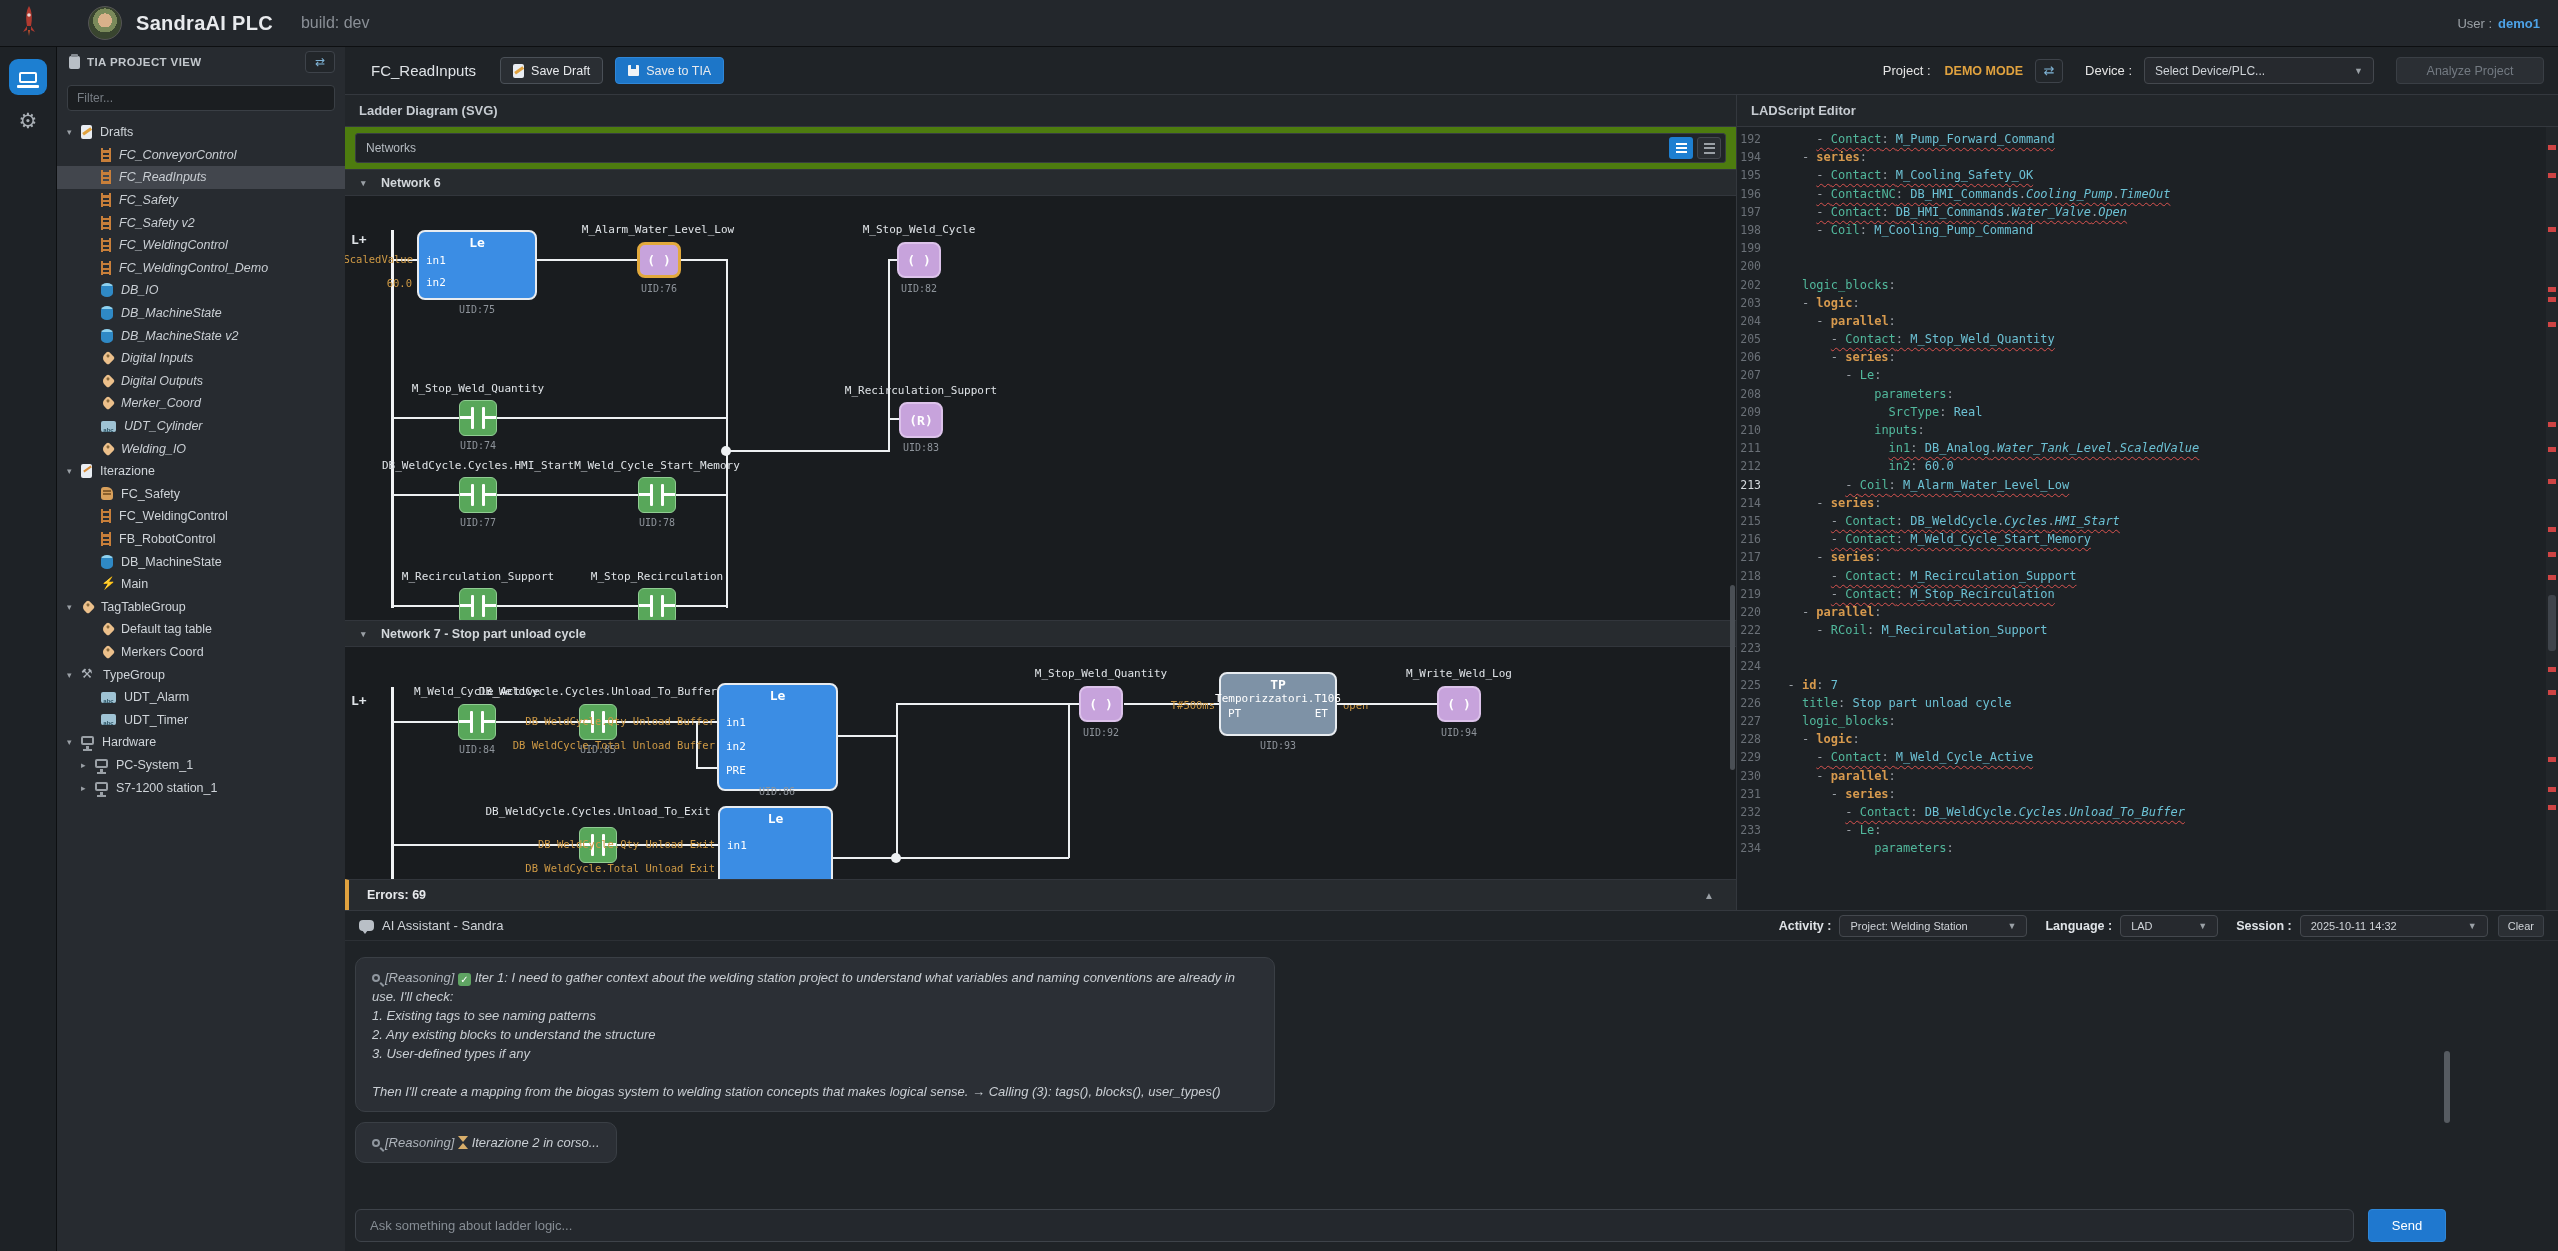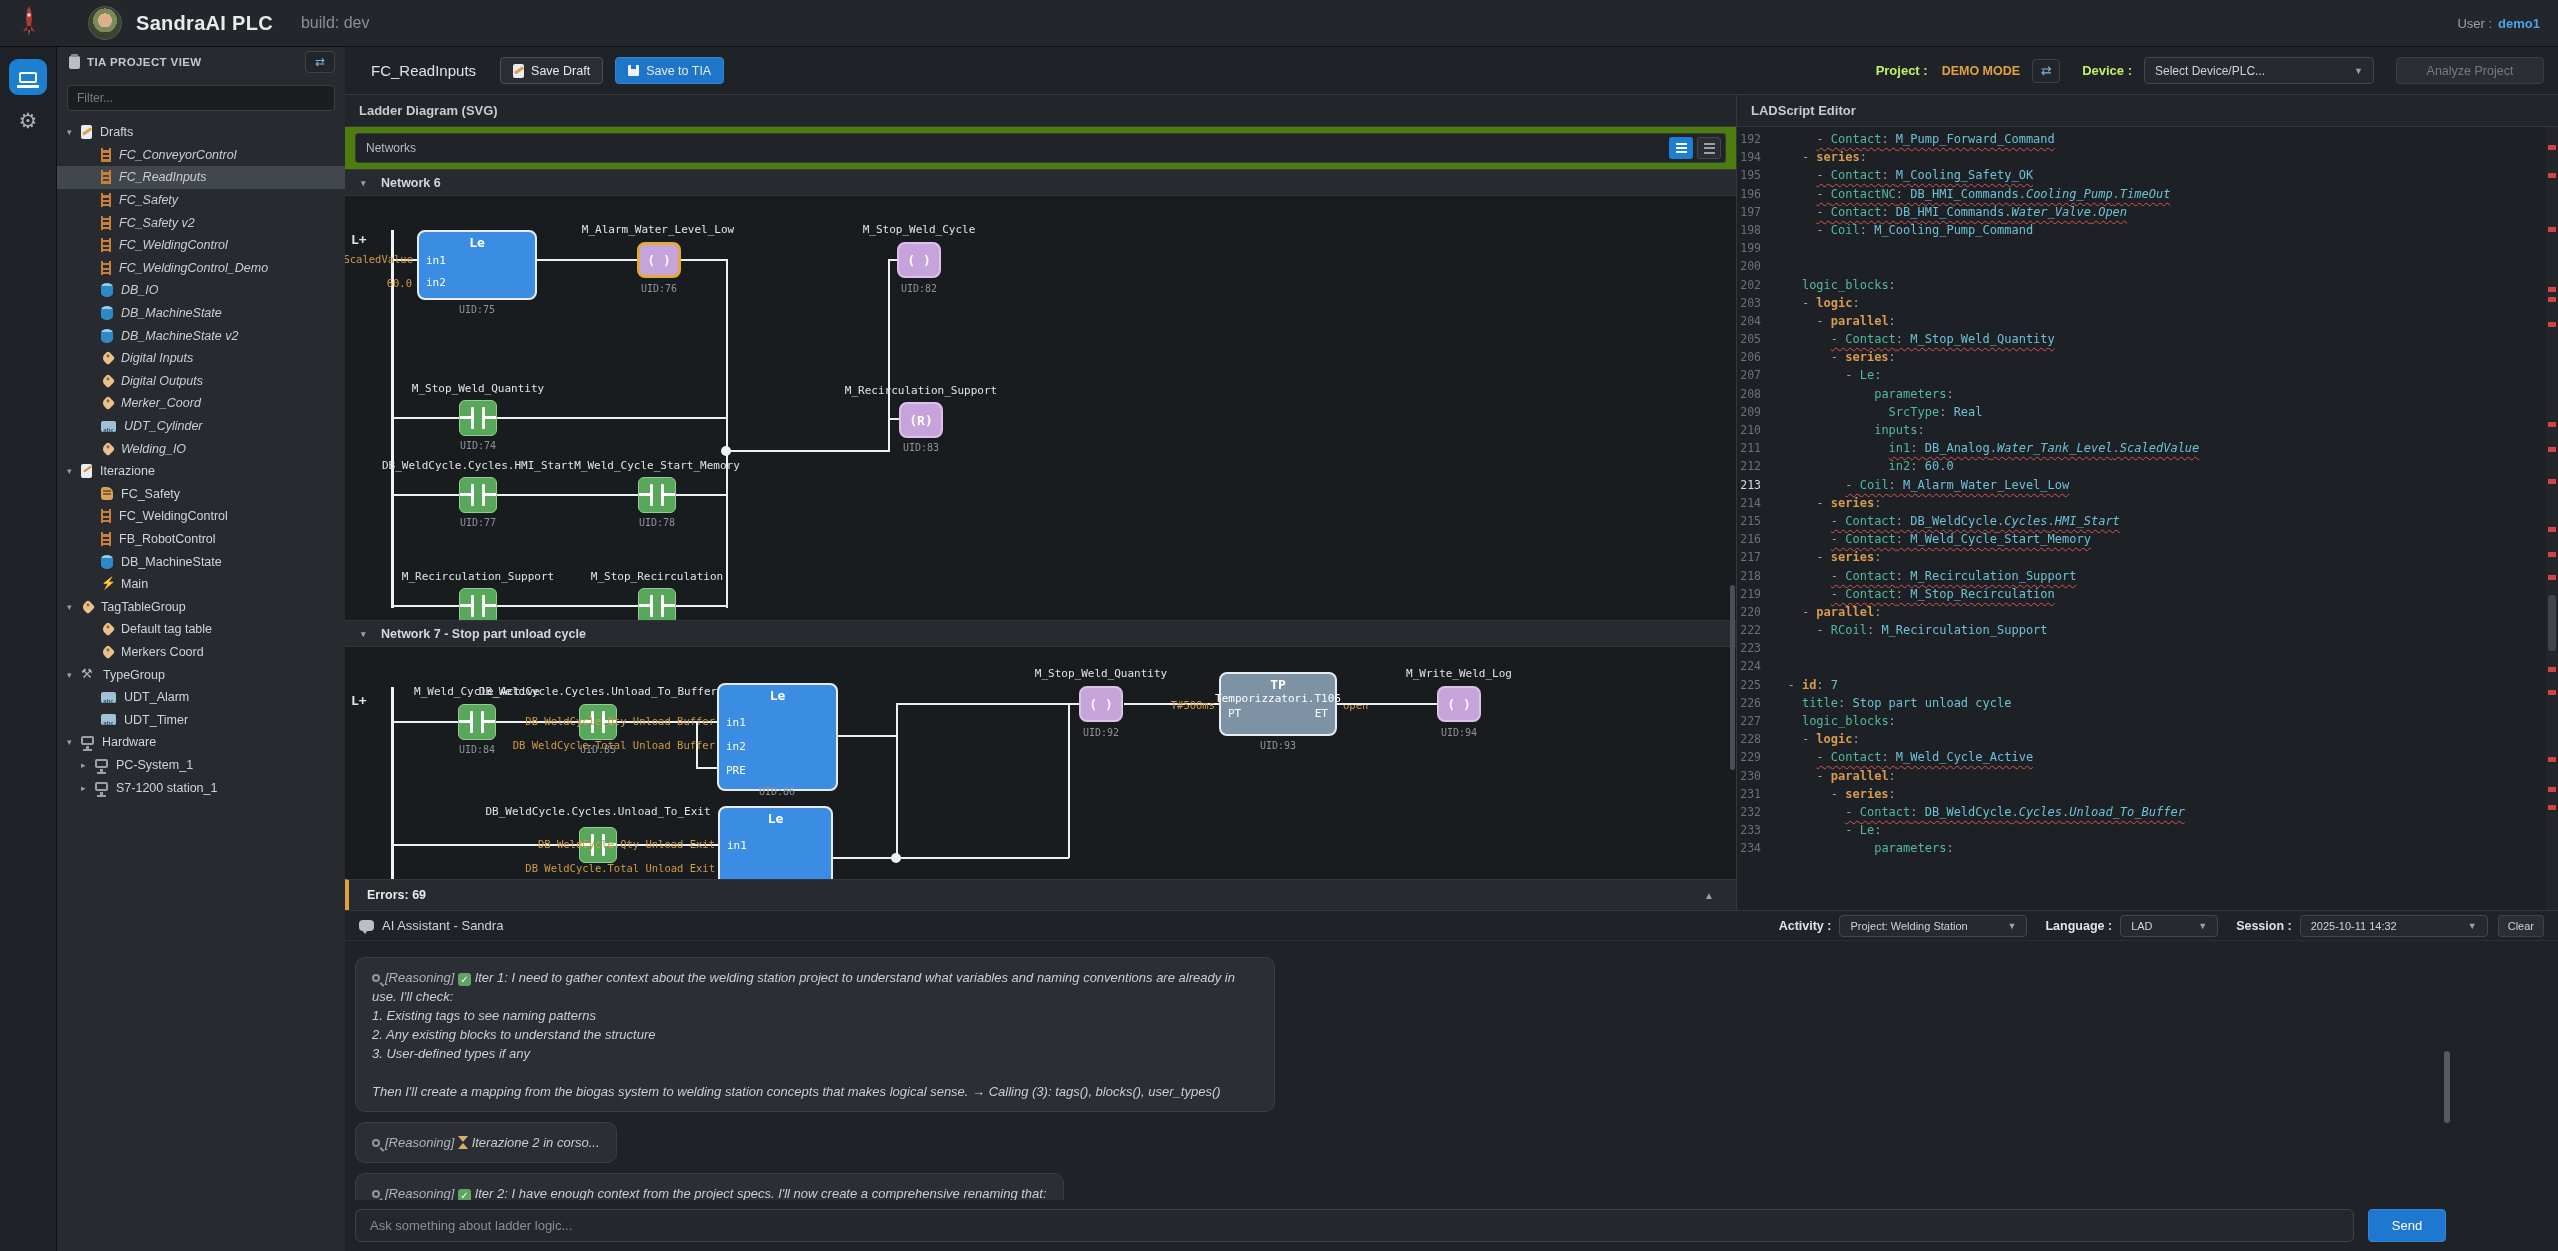--- a/index.html
+++ b/index.html
@@ -53,21 +53,21 @@
   .ic-monitor::before{content:"";position:absolute;left:0px;top:11px;width:9px;height:2px;background:#9aa0a6}
   
   #docbar{position:absolute;left:345px;top:47px;width:2213px;height:48px;background:#1f2327;border-bottom:1px solid #34383e;display:flex;align-items:center}
   #doctitle{color:#dfe3e7;font-size:15px;margin-left:26px}
   .btn{height:27px;border-radius:4px;font-size:12.5px;display:inline-flex;align-items:center;padding:0 12px;color:#e8eaed;cursor:default}
   #btn-savedraft{margin-left:24px;background:#2a2e33;border:1px solid #4a5057}
   #btn-savetia{margin-left:12px;background:#1d76c8;border:1px solid #2f87d8}
   .ic-floppy{width:11px;height:11px;background:#f0f3f5;border-radius:1px;position:relative;margin-right:7px}
   .ic-floppy::after{content:"";position:absolute;left:3px;top:0;width:5px;height:4px;background:#1d76c8}
   #projgrp{margin-left:auto;display:flex;align-items:center;margin-right:14px}
-  .doclab{color:#bef264;font-size:13px;font-weight:bold}
+  .doclab{color:#e5e5e5;font-size:13px;font-weight:normal}
   #demomode{color:#e0a23f;font-size:12.5px;font-weight:bold;margin:0 12px 0 14px}
   #modebtn{width:28px;height:24px;background:#22262a;border:1px solid #3e434a;border-radius:4px;color:#7fb3d5;font-size:13px;text-align:center;line-height:22px;margin-right:22px}
   .sel-ui{height:27px;background:#26292e;border:1px solid #44484e;border-radius:4px;color:#cfd3d8;font-size:12px;display:inline-flex;align-items:center;padding:0 10px;position:relative}
   .sel-ui .chev{margin-left:14px;color:#9aa0a6;font-size:9px}
   #devsel{width:230px;margin-left:12px;justify-content:space-between}
   #btn-analyze{margin-left:22px;background:#2b2f34;border:1px solid #3a3f45;color:#737a82;width:148px;justify-content:center}
   
   #ladderpanel{position:absolute;left:345px;top:95px;width:1392px;height:815px;border-right:1px solid #34383e;display:flex;flex-direction:column;background:#4d7c0f;overflow:hidden}
   #editorpanel{position:absolute;left:1737px;top:95px;width:821px;height:815px;display:flex;flex-direction:column;background:#1d2125}
   .phead{height:32px;flex:none;background:#22262a;border-bottom:1px solid #34383e;display:flex;align-items:center;padding-left:14px;color:#c6cbd1;font-size:13px;font-weight:bold}
@@ -587,21 +587,20 @@
         <span class="chev">▼</span>
       </span>
     <span id="btn-clear">
         <span>Clear</span>
       </span>
   </div>
   <div id="chat">
       <div id="chat-msgs">
         <div class="bubble"><span class="mag"></span><span class="mhead">[Reasoning]</span> <span class="chk">✓</span> <span class="bl0">Iter 1: I need to gather context about the welding station project to understand what variables and naming conventions are already in use. I'll check:</span><div class="bl">1. Existing tags to see naming patterns</div><div class="bl">2. Any existing blocks to understand the structure</div><div class="bl">3. User-defined types if any</div><div class="bl">&nbsp;</div><div class="bl">Then I'll create a mapping from the biogas system to welding station concepts that makes logical sense.  →  Calling (3): tags(), blocks(), user_types()</div></div>
         <div class="bubble"><span class="mag"></span><span class="mhead">[Reasoning]</span> <span class="hg"><span class="hgt"></span><span class="hgb"></span></span> <span class="bl0">Iterazione 2 in corso...</span></div>
-        <div class="bubble"><span class="mag"></span><span class="mhead">[Reasoning]</span> <span class="chk">✓</span> <span class="bl0">Iter 2: I have enough context from the project specs. I'll now create a comprehensive renaming that:</span></div>
       </div>
     </div>
   <div id="chatscroll"></div>
   <div id="inputrow">
     <input id="askinput" placeholder="Ask something about ladder logic..." style="">
     <span id="btn-send">
         <span>Send</span>
       </span>
   </div>
 </div>

